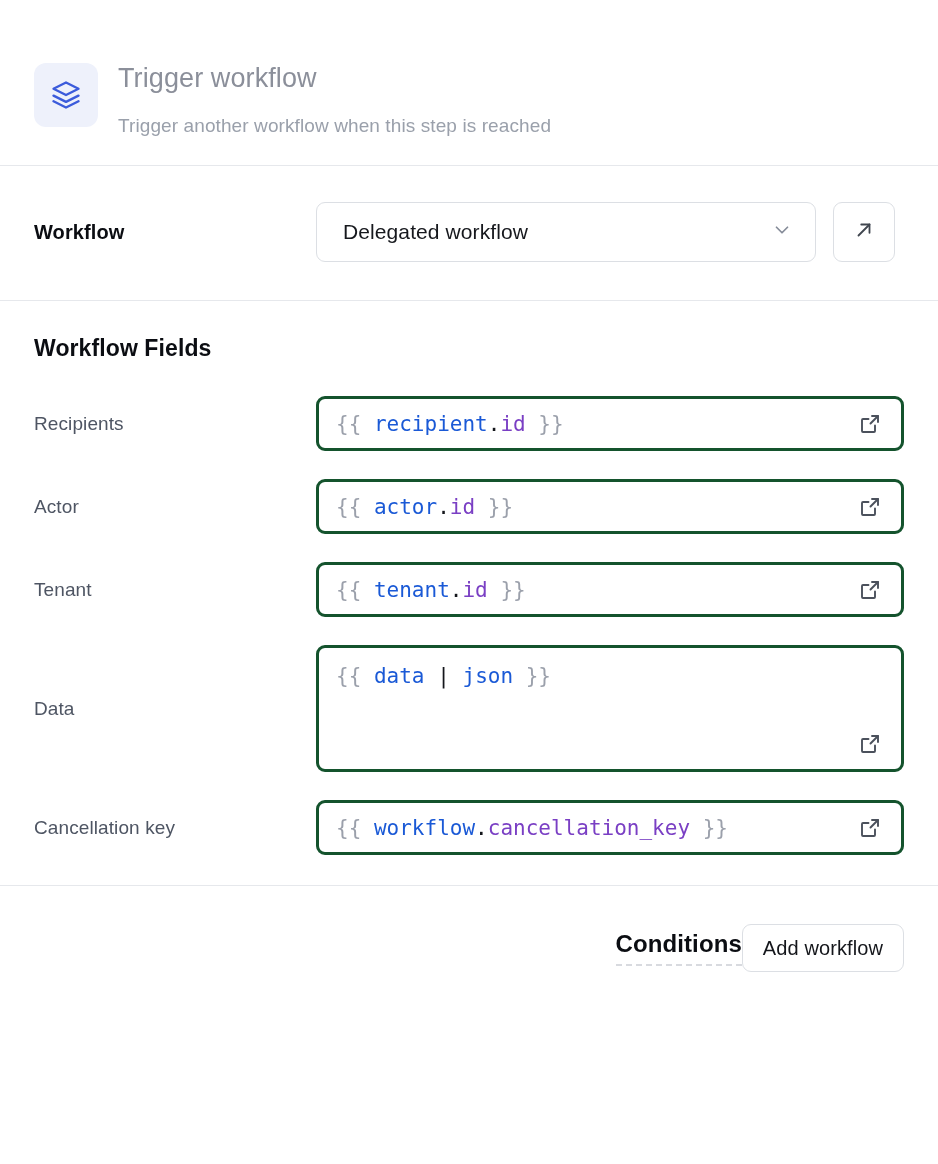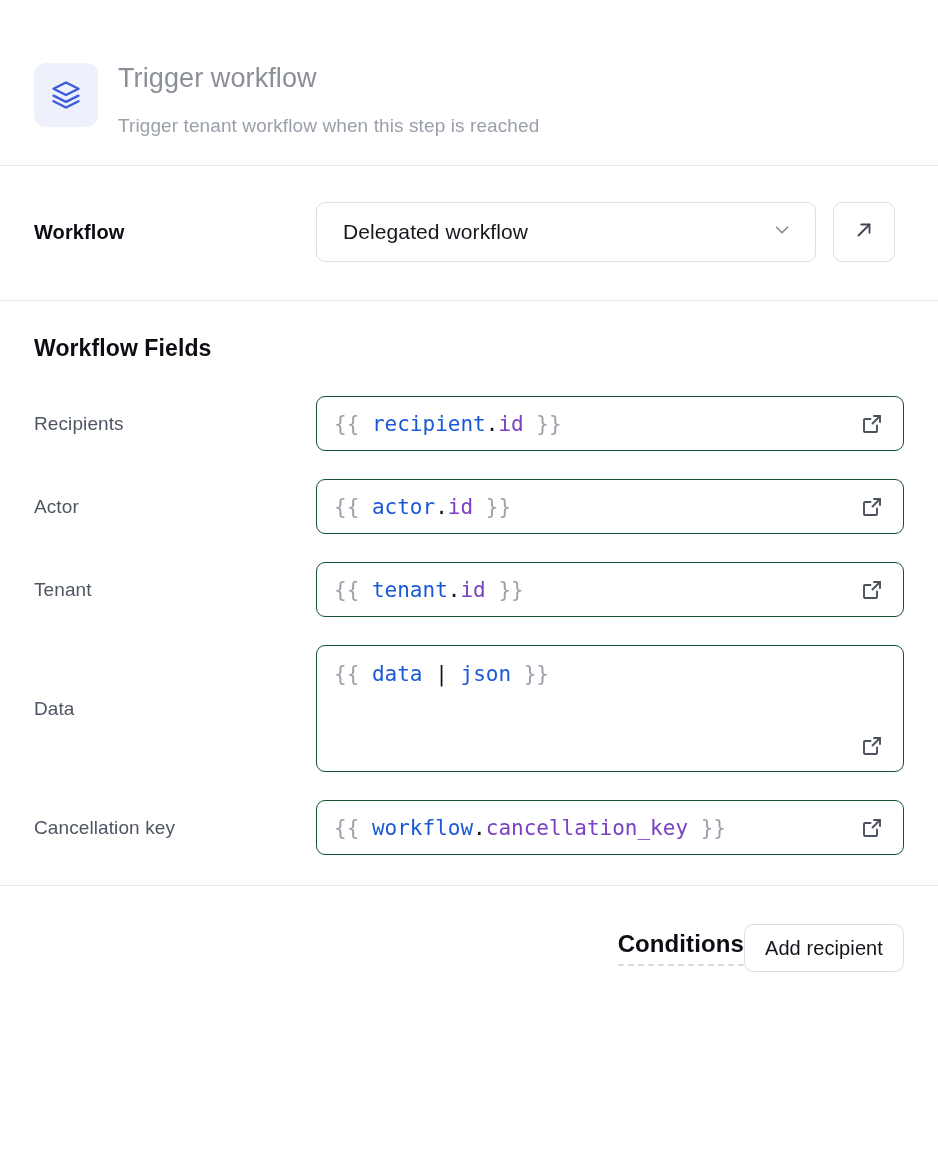--- a/index.html
+++ b/index.html
@@ -145,21 +145,21 @@
     min-width: 282px;
     letter-spacing: 0.1px;
     padding-top: 0;
   }
   .field-row.tall .field-label {
     display: flex;
     align-items: center;
   }
   .code-input {
     flex: 1;
-    border: 1px solid #14532d;
+    border: 3px solid #14532d;
     border-radius: 9px;
     background: #ffffff;
     min-height: 55px;
     display: flex;
     align-items: center;
     justify-content: space-between;
     padding: 0 18px 0 17px;
     position: relative;
     cursor: text;
   }
@@ -232,21 +232,21 @@
   <div class="header">
     <div class="header-icon">
       <svg width="30" height="30" viewBox="0 0 24 24" fill="none" stroke="#3b5bdb" stroke-width="1.9" stroke-linecap="round" stroke-linejoin="round">
         <polygon points="12 2 2 7 12 12 22 7 12 2"></polygon>
         <polyline points="2 12.5 12 17.5 22 12.5"></polyline>
         <polyline points="2 17 12 22 22 17"></polyline>
       </svg>
     </div>
     <div class="header-texts">
       <div class="header-title">Trigger workflow</div>
-      <div class="header-subtitle">Trigger tenant workflow when this step is reached</div>
+      <div class="header-subtitle">Trigger another workflow when this step is reached</div>
     </div>
   </div>
 
   <div class="divider"></div>
 
   <div class="section-workflow">
     <div class="row-label-bold">Workflow</div>
     <div class="select-wrap">
       <div class="select-box">
         <span class="select-value">Delegated workflow</span>
@@ -337,16 +337,16 @@
             </span>
           </div>
         </div>
       </div>
   </div>
 
   <div class="divider"></div>
 
   <div class="section-conditions">
     <div class="conditions-title">Conditions</div>
-    <button class="btn-outline">Add recipient</button>
+    <button class="btn-outline">Add workflow</button>
   </div>
 
 </div>
 
 </body></html>

